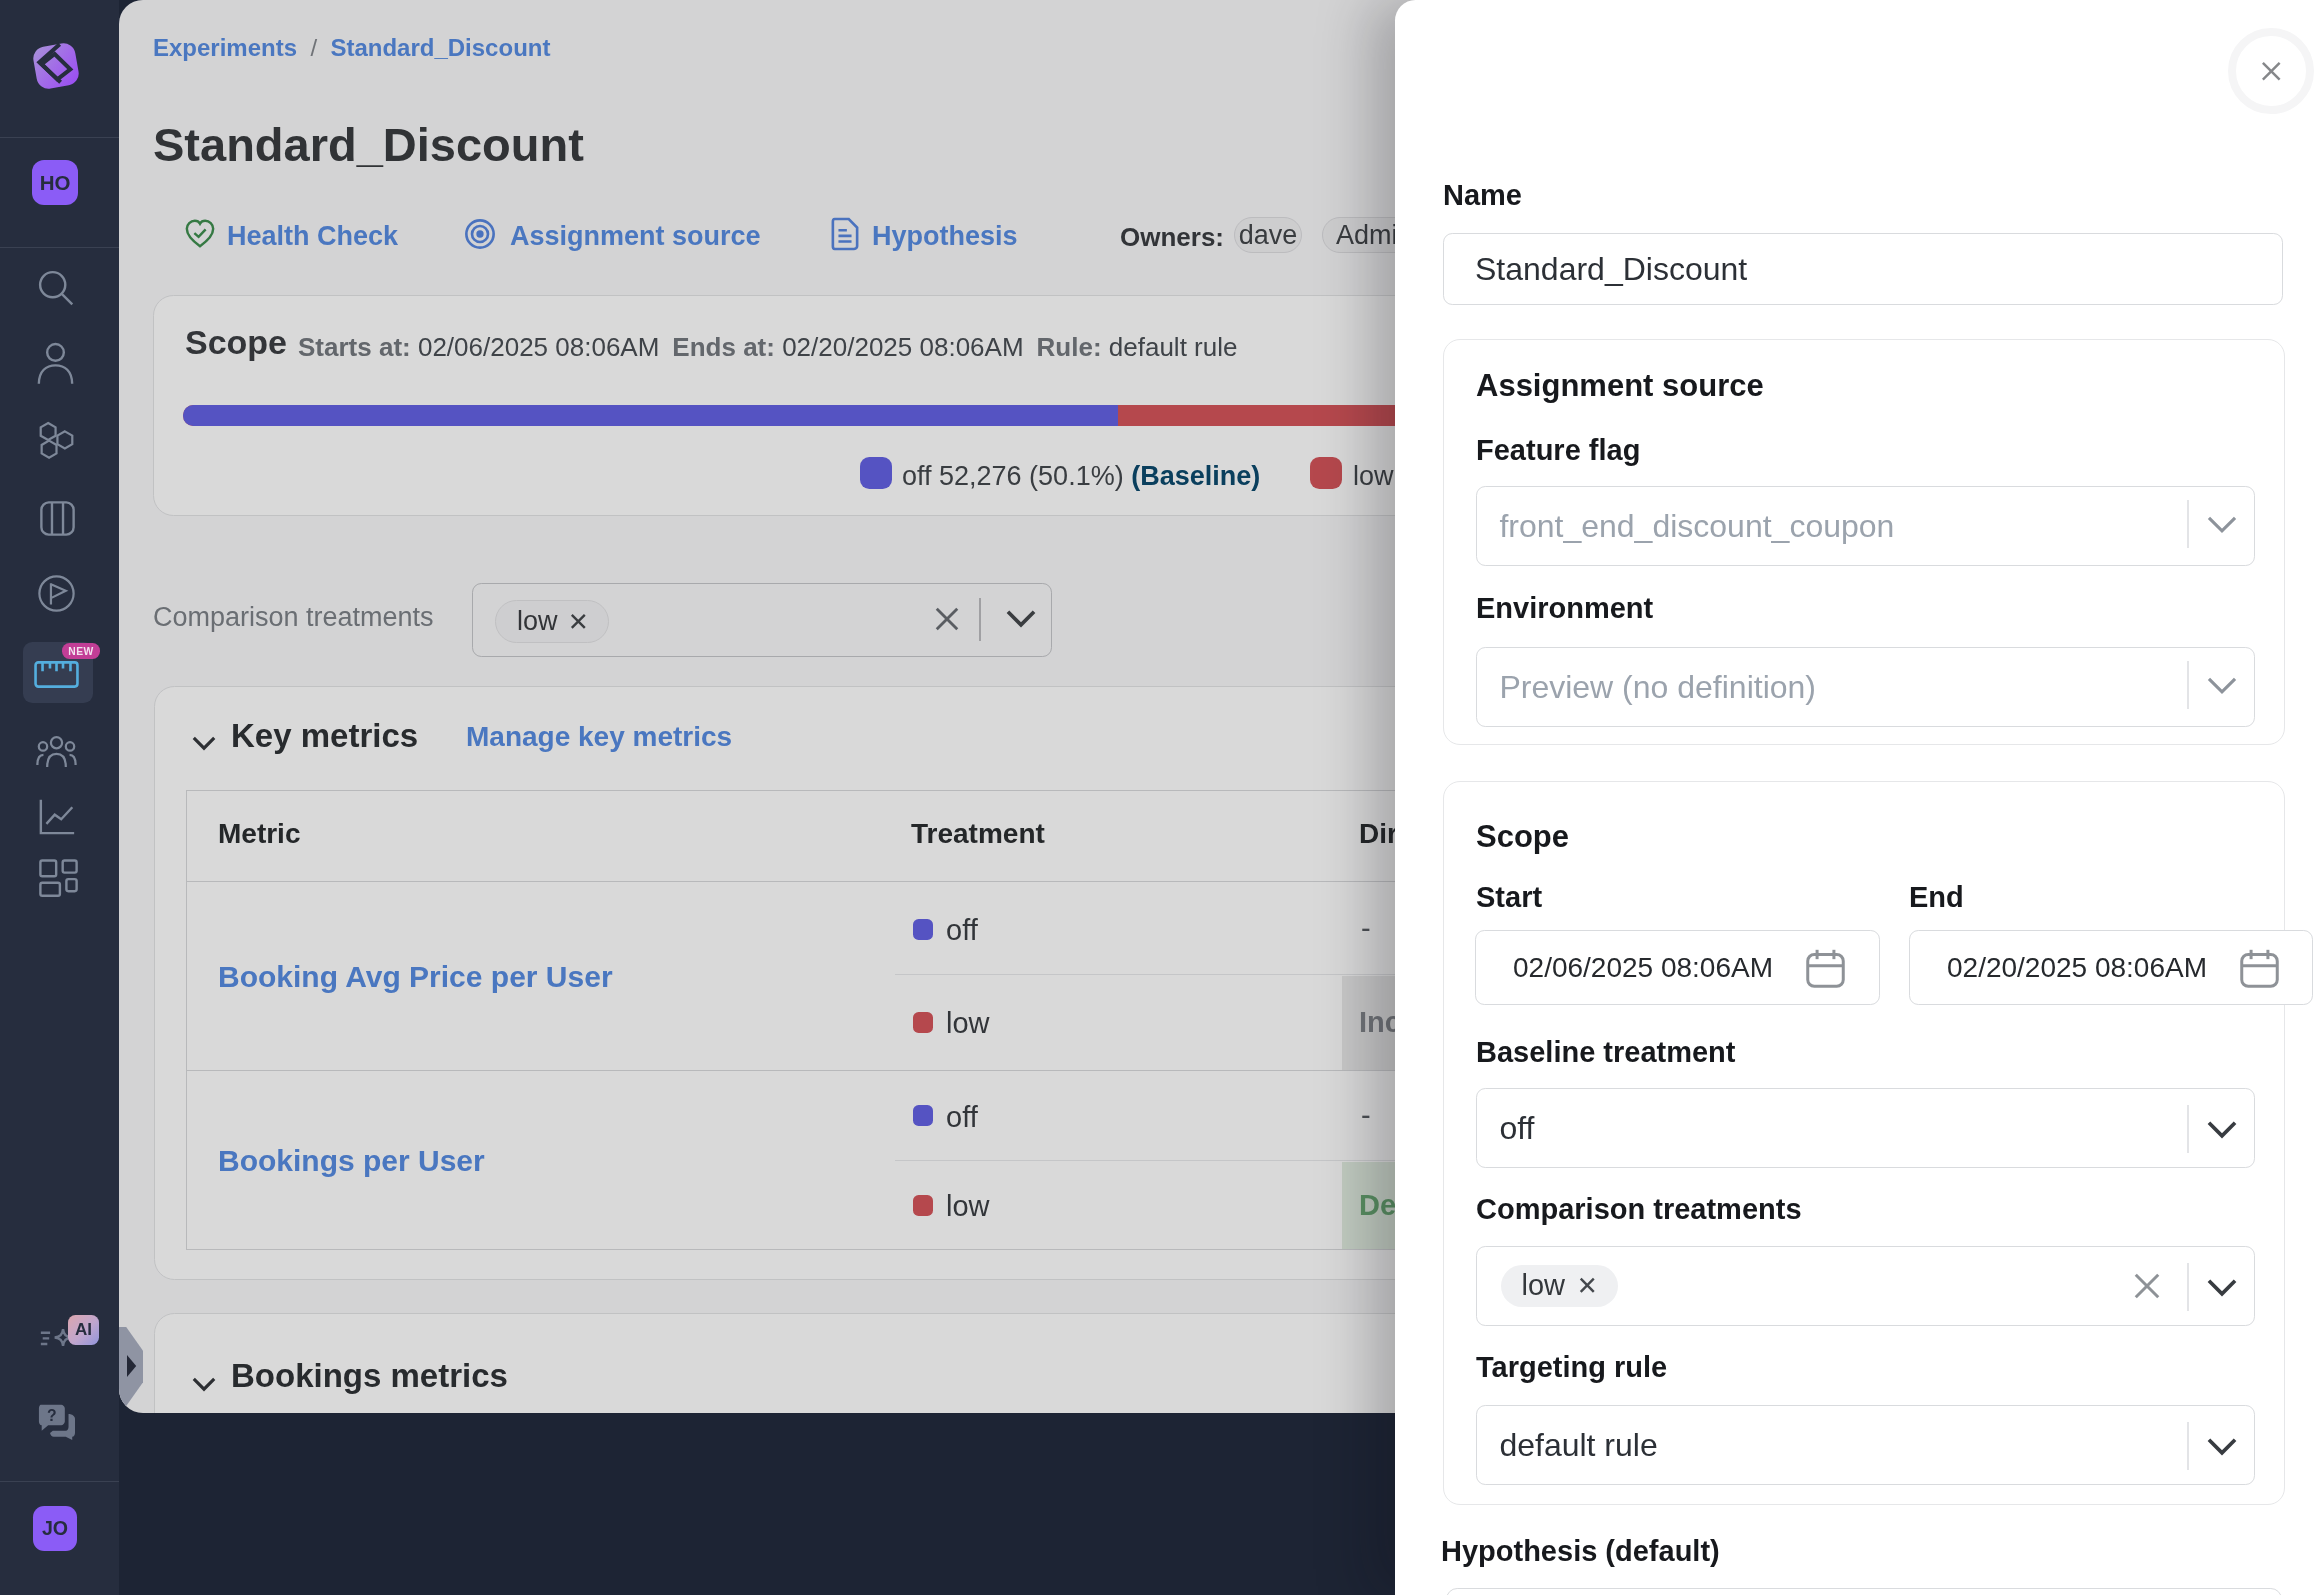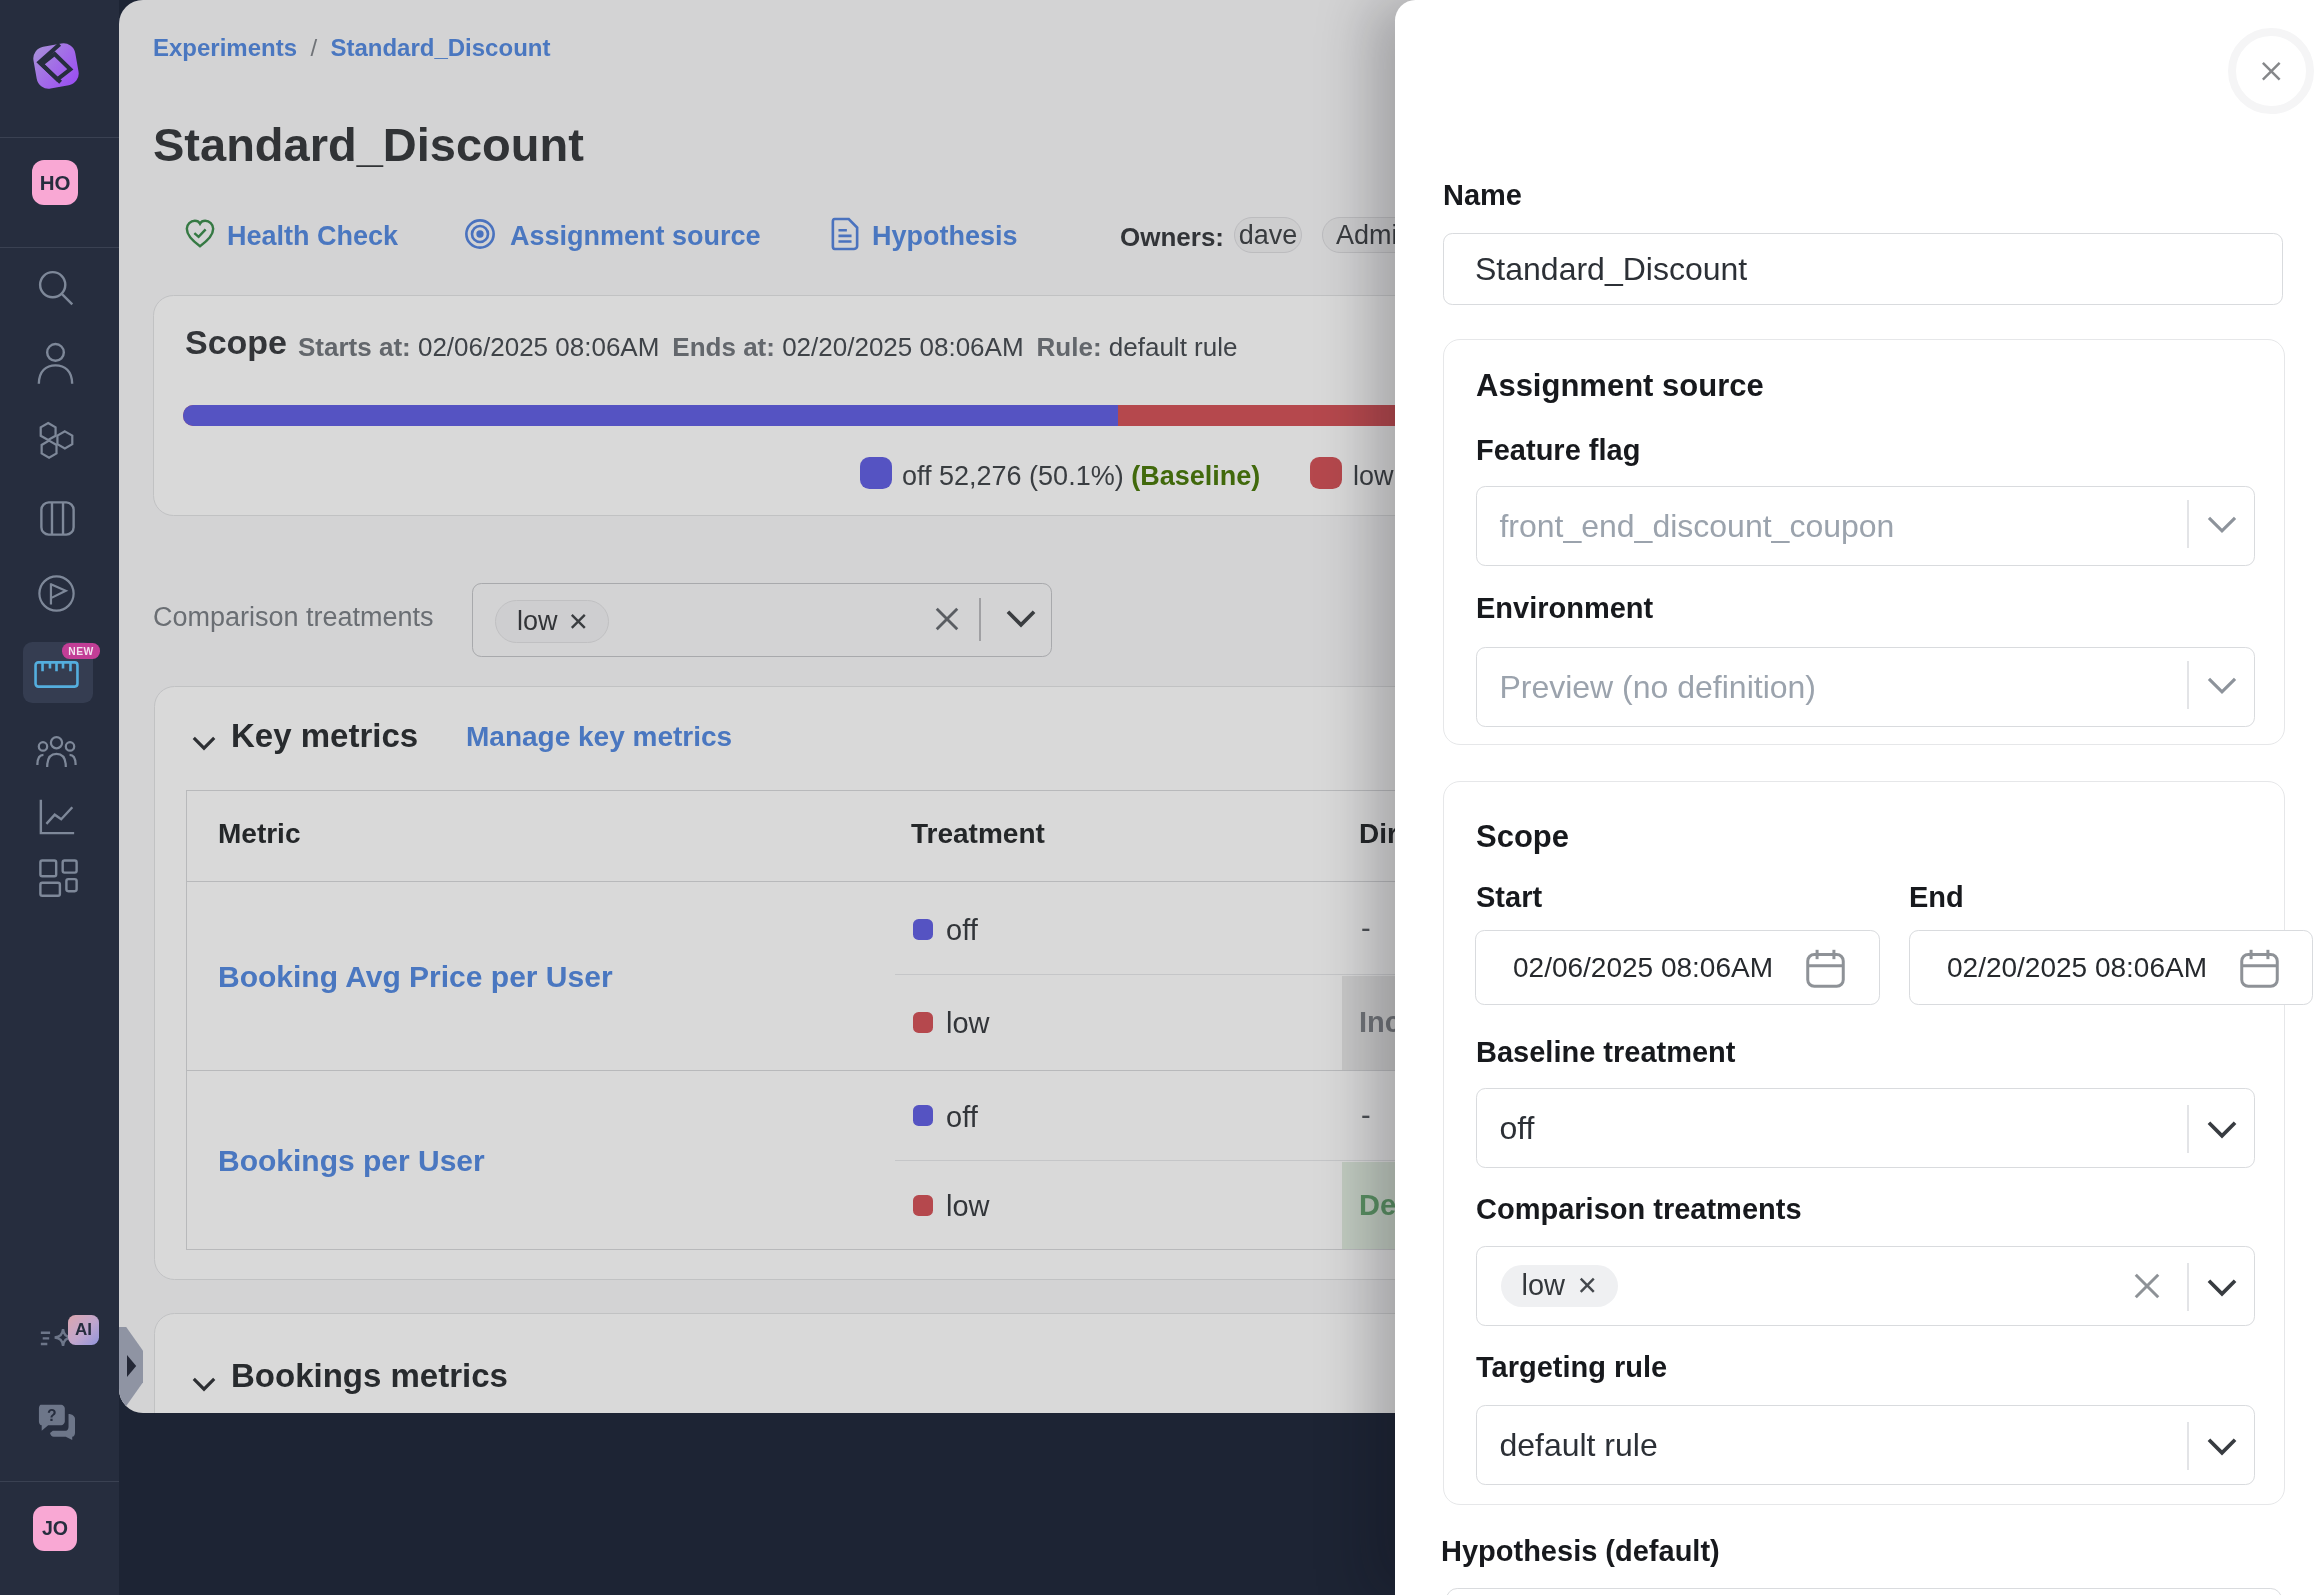--- a/index.html
+++ b/index.html
@@ -2,21 +2,21 @@
 <html style="font-size:15px"><head>
 <meta charset="utf-8">
 <style>
 *{margin:0;padding:0;box-sizing:border-box}
 html,body{width:2322px;height:1595px}
 body{font-family:"Liberation Sans",sans-serif;background:#1d2434;position:relative;overflow:hidden;-webkit-font-smoothing:antialiased}
 .abs{position:absolute}
 
 #side{position:absolute;left:0;top:0;width:119px;height:1595px;background:#262d3e}
 #side .sep{position:absolute;left:0;width:119px;height:0.9px;background:#3a4152}
-.chip-av{position:absolute;background:#f9a8d4;color:#262d3e;font-weight:bold;display:flex;align-items:center;justify-content:center}
+.chip-av{position:absolute;background:#8b5cf6;color:#262d3e;font-weight:bold;display:flex;align-items:center;justify-content:center}
 
 #canvas{position:absolute;left:119px;top:0;width:2203px;height:1413px;background:#f8f8fa;border-radius:24px 0 0 24px;overflow:hidden}
 #dim{position:absolute;left:0;top:0;width:2203px;height:1595px;background:rgba(0,0,0,0.15);z-index:50}
 .card{position:absolute;background:#fff;border:1.9px solid #e3e4e6;border-radius:20.5px}
 .blue{color:#578ce2;font-weight:bold}
 .lbl-g{color:#75797f;font-weight:bold}
 .swatch{position:absolute;width:19.6px;height:20.5px;border-radius:5.6px}
 .pv{background:#6462e4}
 .rv{background:#d5555b}
 .tcell{position:absolute;font-size:29px;color:#3b3f44}
@@ -149,21 +149,21 @@
 <div class="abs" style="left:1115px;top:217px;width:68px;height:36px;border-radius:18.6px;background:#f1f1f3;border:1.9px solid #dddde0;font-size:27px;color:#44474b;display:flex;align-items:center;justify-content:center">dave</div>
 <div class="abs" style="left:1203px;top:217px;width:158px;height:36px;border-radius:18.6px;background:#f1f1f3;border:1.9px solid #dddde0;font-size:27px;color:#44474b;display:flex;align-items:center;padding-left:13px">Admins</div>
 
 <div class="card" style="left:34px;top:295px;width:2102px;height:221px">
   <div class="abs" style="left:31px;top:27px;font-size:34px;font-weight:bold;color:#3c3f43">Scope</div>
   <div class="abs" style="left:144px;top:36px;font-size:26px;color:#4a4f55"><span class="lbl-g">Starts at:</span> 02/06/2025 08:06AM<span style="display:inline-block;width:13px"></span><span class="lbl-g">Ends at:</span> 02/20/2025 08:06AM<span style="display:inline-block;width:13px"></span><span class="lbl-g">Rule:</span> default rule</div>
   <div class="abs" style="left:29px;top:109px;width:1867px;height:20.5px;border-radius:10.3px;background:#d5555b;overflow:hidden">
     <div class="abs" style="left:0;top:0;width:935px;height:20.5px;background:#6462e4"></div>
   </div>
   <div class="abs" style="left:706px;top:161px;width:32px;height:32px;border-radius:9.3px;background:#6462e4"></div>
-  <div class="abs" style="left:748px;top:165px;font-size:27px;color:#44484d">off 52,276 (50.1%) <b style="color:#4d7c0f">(Baseline)</b></div>
+  <div class="abs" style="left:748px;top:165px;font-size:27px;color:#44484d">off 52,276 (50.1%) <b style="color:#0c4a6e">(Baseline)</b></div>
   <div class="abs" style="left:1156px;top:161px;width:32px;height:32px;border-radius:9.3px;background:#d5555b"></div>
   <div class="abs" style="left:1199px;top:165px;font-size:27px;color:#44484d">low 52,065 (49.9%)</div>
 </div>
 
 <div class="abs" style="left:34px;top:602px;font-size:27px;color:#7d8288">Comparison treatments</div>
 <div class="abs" style="left:353px;top:583px;width:580px;height:74px;border:1.9px solid #c6c7ca;border-radius:9.3px">
   <div class="abs pill" style="left:22.4px;top:16px;height:43px;padding:0 20.5px;background:#f3f3f5;border:1.4px solid #e2e2e4;font-size:27px;color:#3b3e42">low<svg style="margin-left:11.2px" width="18.6" height="18.6" viewBox="0 0 20 20" stroke="#45484c" stroke-width="2.6">
           <line x1="3" y1="3" x2="17" y2="17"></line>
           <line x1="17" y1="3" x2="3" y2="17"></line>
         </svg></div>

